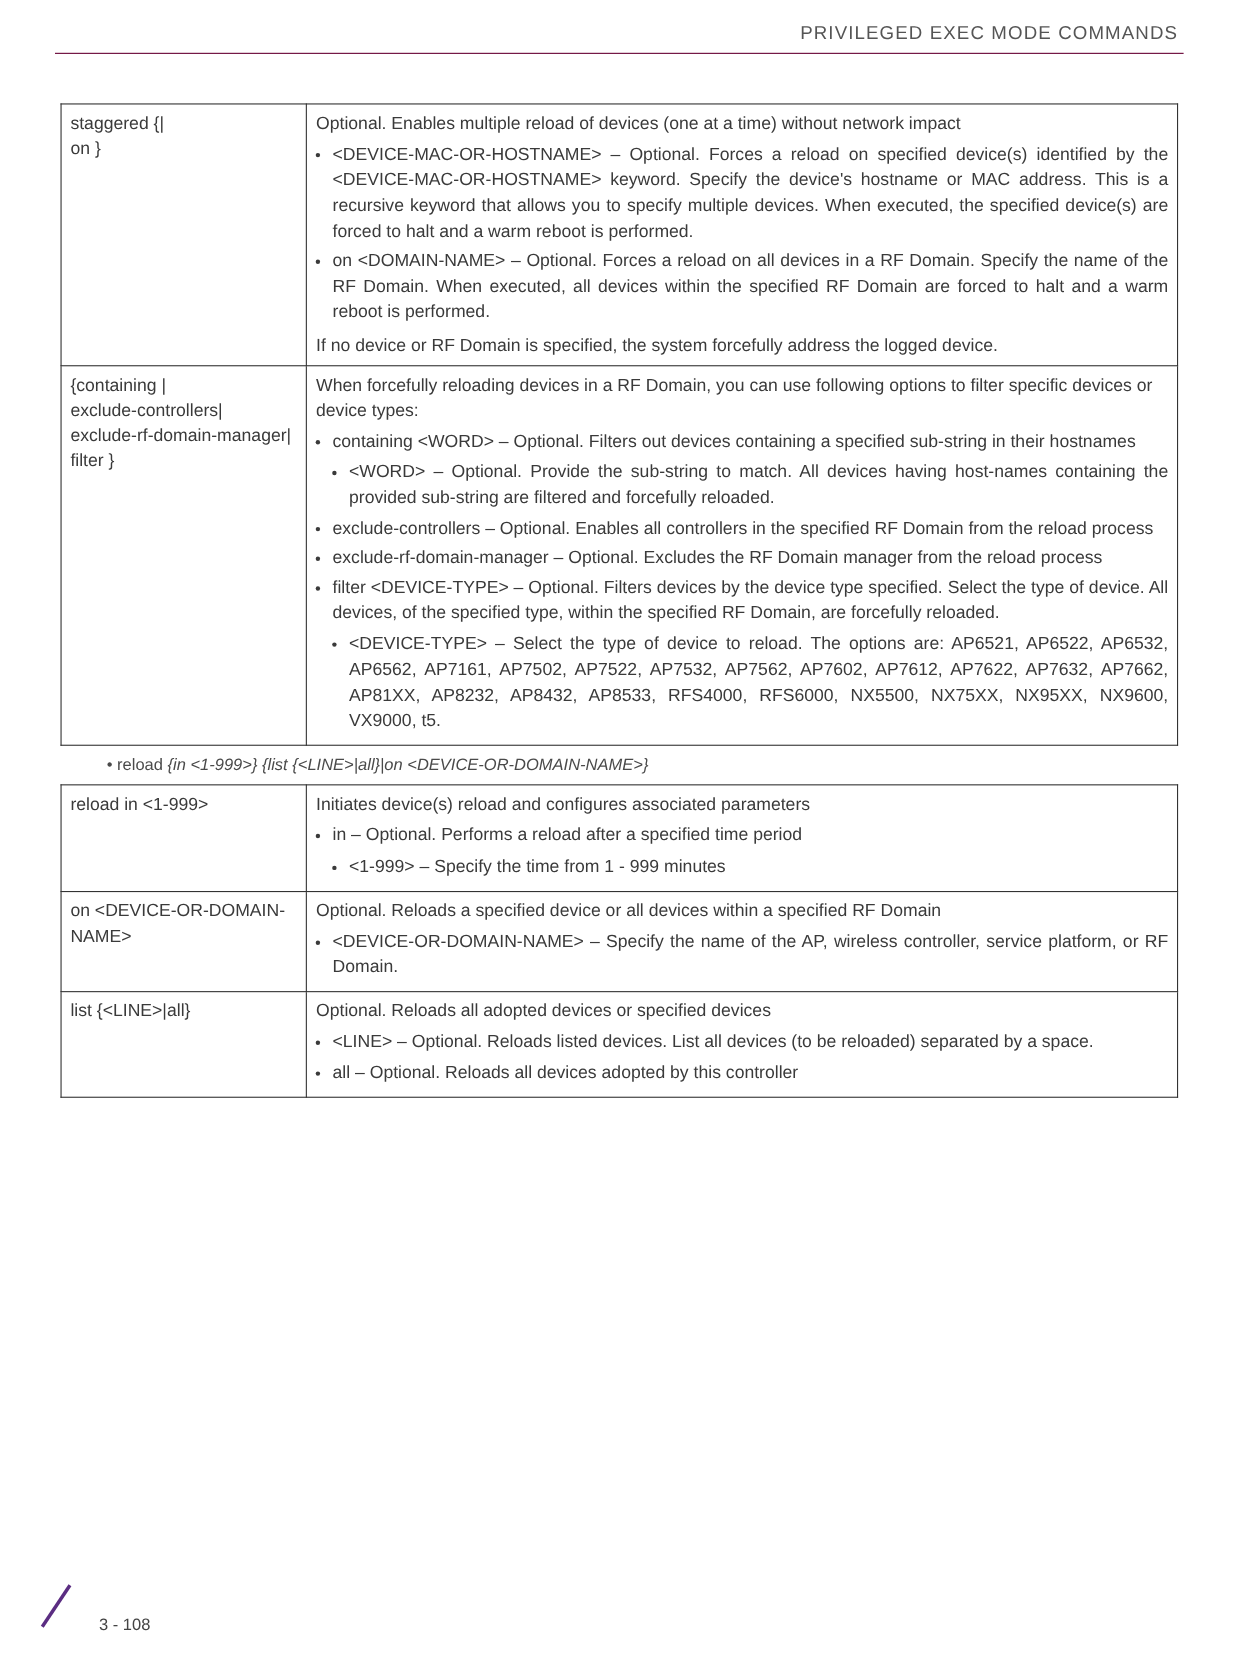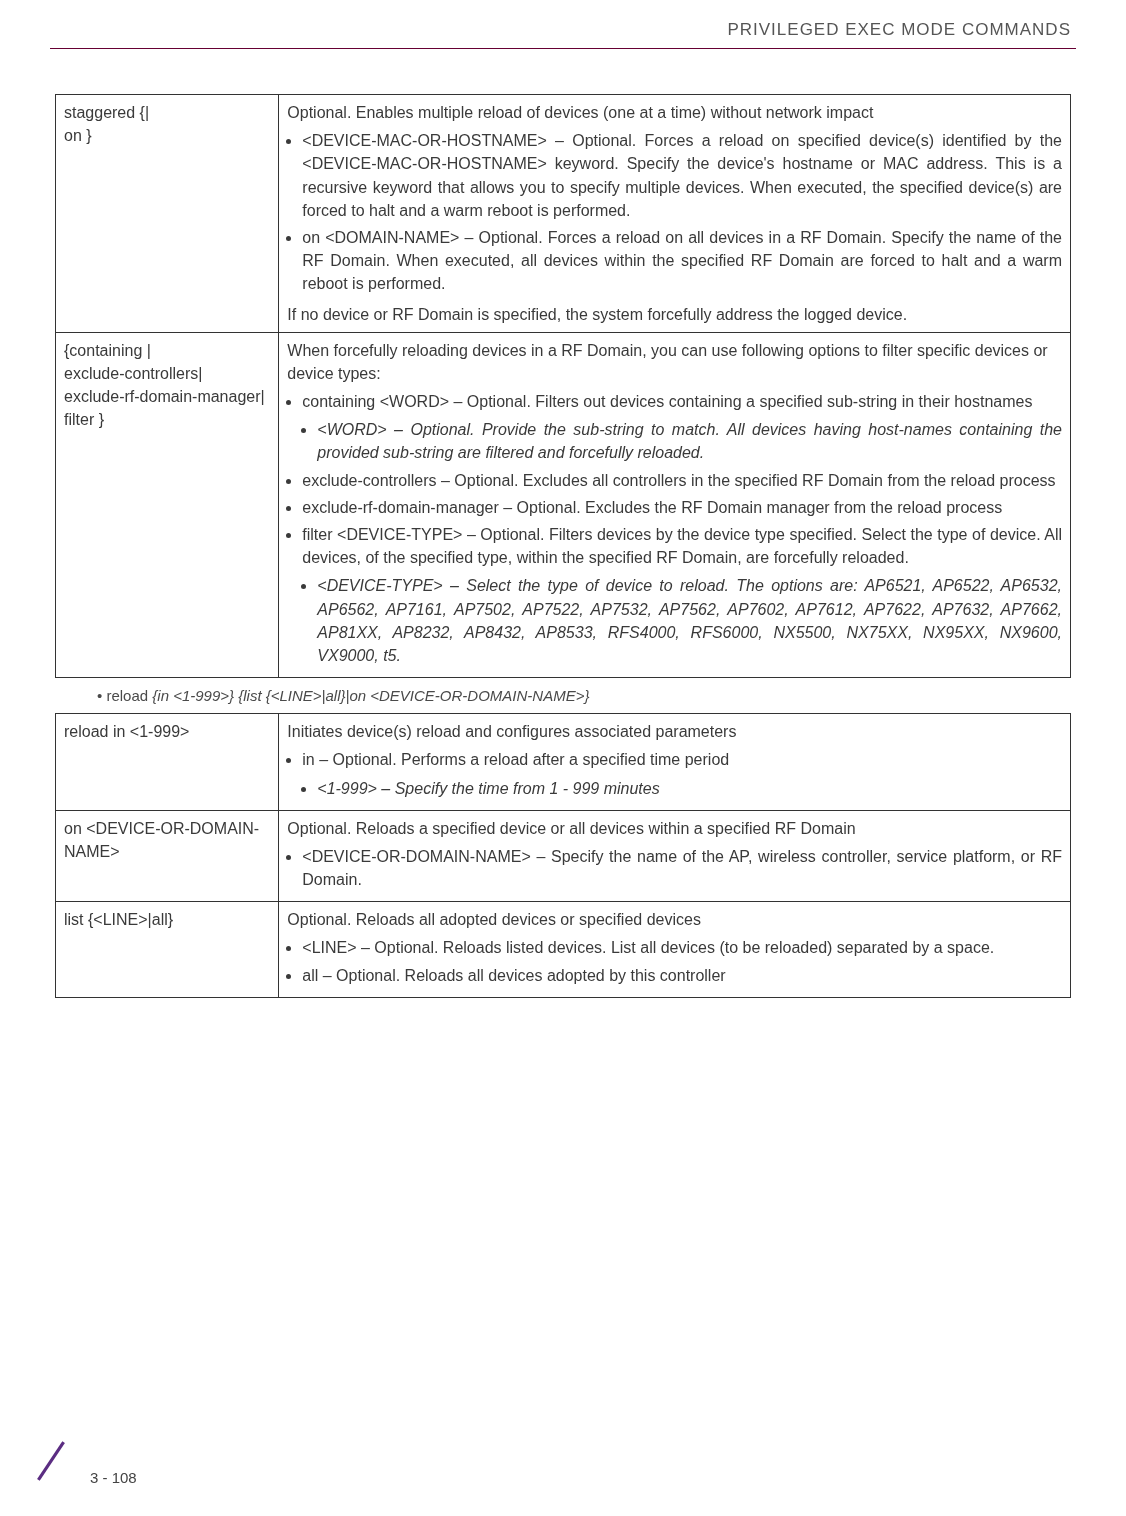--- a/index.html
+++ b/index.html
@@ -52,21 +52,20 @@
       padding-left: 15px;
       margin-top: 5px;
     }
     ul li {
       margin-bottom: 4px;
       text-align: justify;
     }
     ul ul {
       list-style-type: disc;
       padding-left: 15px;
-      font-style: italic;
     }
     .command-line {
       font-family: Liberation Sans, sans-serif;
       padding: 9px 0 9px 42px;
       font-size: 15px;
     }
     .command-line .italic {
       font-style: italic;
     }
     .footer {
@@ -125,21 +124,21 @@
       <td class="col1"><span>{containing <word>|<br>exclude-controllers|<br>exclude-rf-domain-manager|<br>filter <device-type>}</device-type></word></span></td>
       <td>
         <div>When forcefully reloading devices in a RF Domain, you can use following options to filter specific devices or device types:</div>
         <ul>
           <li>
             <span>containing &lt;WORD&gt; – Optional. Filters out devices containing a specified sub-string in their hostnames</span>
             <ul>
               <li>&lt;WORD&gt; – Optional. Provide the sub-string to match. All devices having host-names containing the provided sub-string are filtered and forcefully reloaded.</li>
             </ul>
           </li>
-          <li>exclude-controllers – Optional. Excludes all controllers in the specified RF Domain from the reload process</li>
+          <li>exclude-controllers – Optional. Enables all controllers in the specified RF Domain from the reload process</li>
           <li>exclude-rf-domain-manager – Optional. Excludes the RF Domain manager from the reload process</li>
           <li>
             <span>filter &lt;DEVICE-TYPE&gt; – Optional. Filters devices by the device type specified. Select the type of device. All devices, of the specified type, within the specified RF Domain, are forcefully reloaded.</span>
             <ul>
               <li>&lt;DEVICE-TYPE&gt; – Select the type of device to reload. The options are: AP6521, AP6522, AP6532, AP6562, AP7161, AP7502, AP7522, AP7532, AP7562, AP7602, AP7612, AP7622, AP7632, AP7662, AP81XX, AP8232, AP8432, AP8533, RFS4000, RFS6000, NX5500, NX75XX, NX95XX, NX9600, VX9000, t5.</li>
             </ul>
           </li>
         </ul>
       </td>
     </tr>

